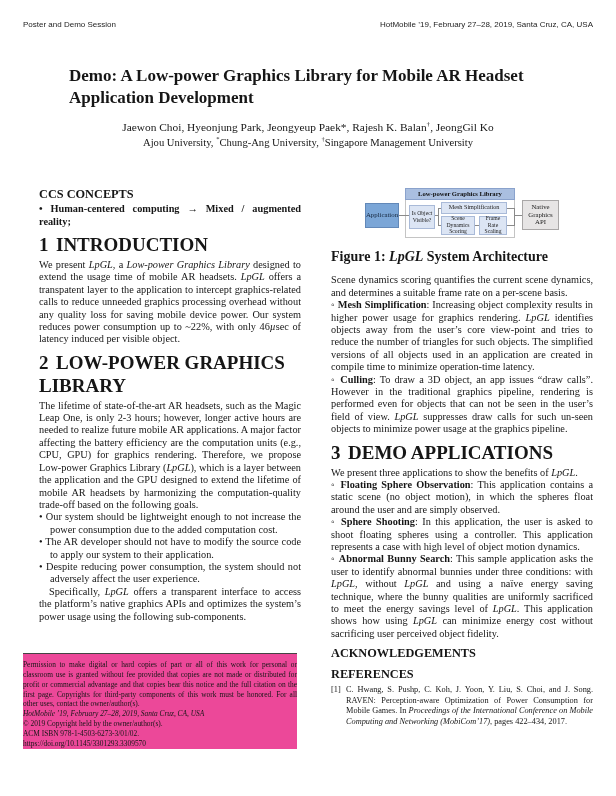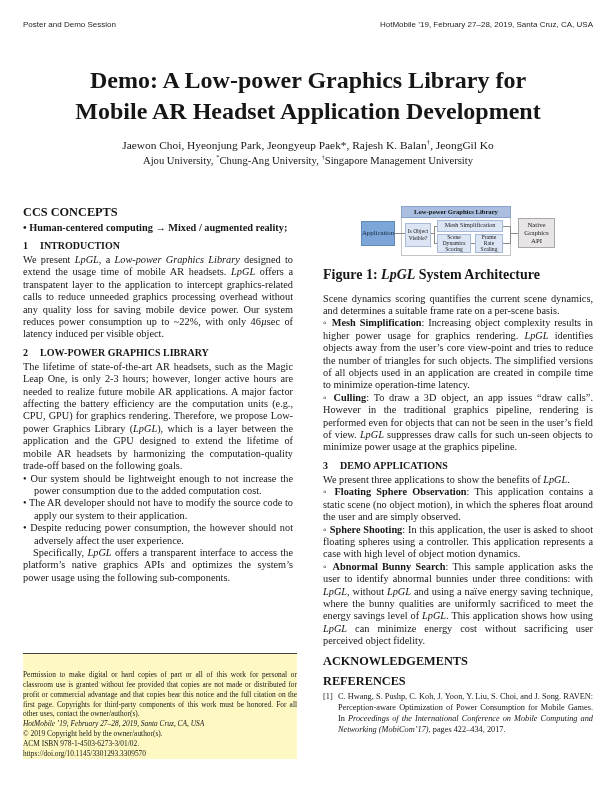--- a/index.html
+++ b/index.html
@@ -1,28 +1,28 @@
 <!DOCTYPE html>
 <html><head>
 <meta charset="utf-8">
 <style>
   html,body{margin:0;padding:0;background:#ffffff;}
   body{width:616px;height:796px;font-family:"Liberation Serif",serif;color:#161616;}
   .page{position:relative;width:616px;height:796px;box-sizing:border-box;padding:20px 23px 0 23px;overflow:hidden;background:#fff;}
 
   .running-head{display:flex;justify-content:space-between;font-family:"Liberation Sans",sans-serif;font-size:8px;color:#1d1d1d;gap:45px;}
 
-  .title{text-align:center;font-size:24px;font-weight:bold;line-height:1.3;margin:36px 46px 0 46px;}
+  .title{font-size:17px;font-weight:bold;line-height:1.3;margin:36px 46px 0 46px;}
   .authors{text-align:center;font-size:11.4px;margin-top:11px;}
   .affils{text-align:center;font-size:10.6px;margin-top:2px;}
 
-  .columns{display:flex;gap:30px;margin-top:39px;}
+  .columns{display:flex;gap:30px;margin-top:39px;margin-left:16px;}
   .col{width:274px;font-size:10.3px;line-height:1.205;text-align:justify;}
   p{margin:0;}
-  .heading{font-size:10px;font-weight:bold;margin:6px 0 2px 0;text-align:left;}
+  .heading{font-size:19px;font-weight:bold;margin:6px 0 2px 0;text-align:left;}
   .heading .num{display:inline-block;min-width:17px;}
   .heading-nonum{font-size:12.3px;font-weight:bold;margin:0 0 2px 0;text-align:left;}
   .hang{padding-left:11px;text-indent:-11px;}
   .indent{text-indent:10px;}
 
   .f-i{font-style:italic;}
   .f-b{font-weight:bold;}
   .f-bi{font-weight:bold;font-style:italic;}
   .f-sup{vertical-align:super;font-size:0.62em;}
 
@@ -40,21 +40,21 @@
   .frame-box{left:117px;top:29px;width:28px;height:19px;}
   .native-box{left:160px;top:13px;width:37px;height:30px;font-size:6.8px;background:#e7e5e5;border:1px solid #a9a7a7;color:#222;}
   .ln{position:absolute;background:#8a8a8a;}
   .fig-caption{text-align:left;font-size:14px;margin:9px 0 9px 0;}
 
   .ref{display:flex;font-size:8.3px;line-height:1.3;text-align:justify;margin-top:3px;}
   .ref-num{flex:0 0 15px;}
   .ref-body{flex:1;}
 
   
-  .footnote-block{position:absolute;left:23px;top:653px;width:274px;background:#fef9c3;padding-top:16px;border-top:1px solid #444;}
+  .footnote-block{position:absolute;left:23px;top:653px;width:274px;background:#ec4899;padding-top:6px;border-top:1px solid #444;}
   .footnote-block p{font-size:7.4px;line-height:1.33;text-align:justify;}
   .fn-it{font-style:italic;}
 </style>
 </head>
 <body>
 
 <div class="page">
 
   <div class="running-head">
     <span>Poster and Demo Session</span>
@@ -75,21 +75,21 @@
         <span class="num">1</span><span>INTRODUCTION</span>
       </div>
       <p><span>We present </span><span class="f-i">LpGL</span><span>, a </span><span class="f-i">Low-power Graphics Library</span><span> designed to extend the usage time of mobile AR headsets. </span><span class="f-i">LpGL</span><span> offers a transpatent layer to the application to intercept graphics-related calls to reduce unneeded graphics processing overhead without any quality loss for saving mobile device power. Our system reduces power consumption up to ~22%, with only 46</span><span class="f-i">µ</span><span>sec of latency induced per visible object.</span></p>
 
       <div class="heading">
         <span class="num">2</span><span>LOW-POWER GRAPHICS LIBRARY</span>
       </div>
       <p><span>The lifetime of state-of-the-art AR headsets, such as the Magic Leap One, is only 2-3 hours; however, longer active hours are needed to realize future mobile AR applications. A major factor affecting the battery efficiency are the computation units (e.g., CPU, GPU) for graphics rendering. Therefore, we propose Low-power Graphics Library (</span><span class="f-i">LpGL</span><span>), which is a layer between the application and the GPU designed to extend the lifetime of mobile AR headsets by harmonizing the computation-quality trade-off based on the following goals.</span></p>
       <p class="hang">• Our system should be lightweight enough to not increase the power consumption due to the added computation cost.</p>
       <p class="hang">• The AR developer should not have to modify the source code to apply our system to their application.</p>
-      <p class="hang">• Despite reducing power consumption, the however should not adversely affect the user experience.</p>
+      <p class="hang">• Despite reducing power consumption, the system should not adversely affect the user experience.</p>
       <p class="indent"><span>Specifically, </span><span class="f-i">LpGL</span><span> offers a transparent interface to access the platform’s native graphics APIs and optimizes the system’s power usage using the following sub-components.</span></p>
     </div>
 
     <div class="col">
 
       <figure class="figure" style="margin:0;">
         <div class="diagram">
           <div class="dbox app-box">Application</div>
           <div class="dbox group-box"></div>
           <div class="dbox lib-header">Low-power Graphics Library</div>

